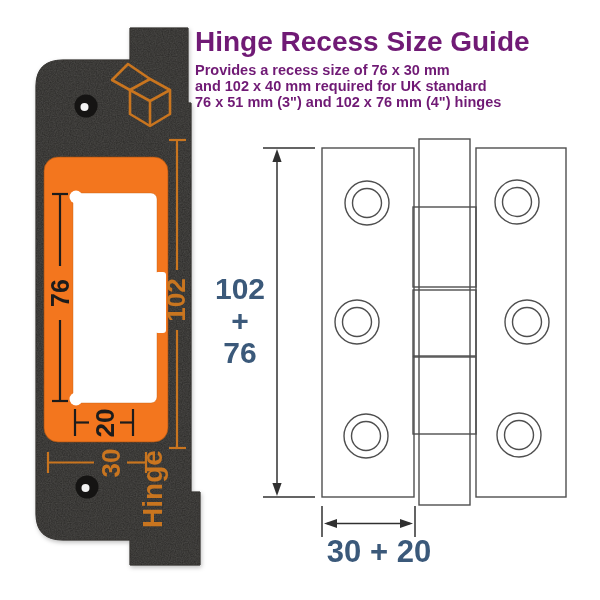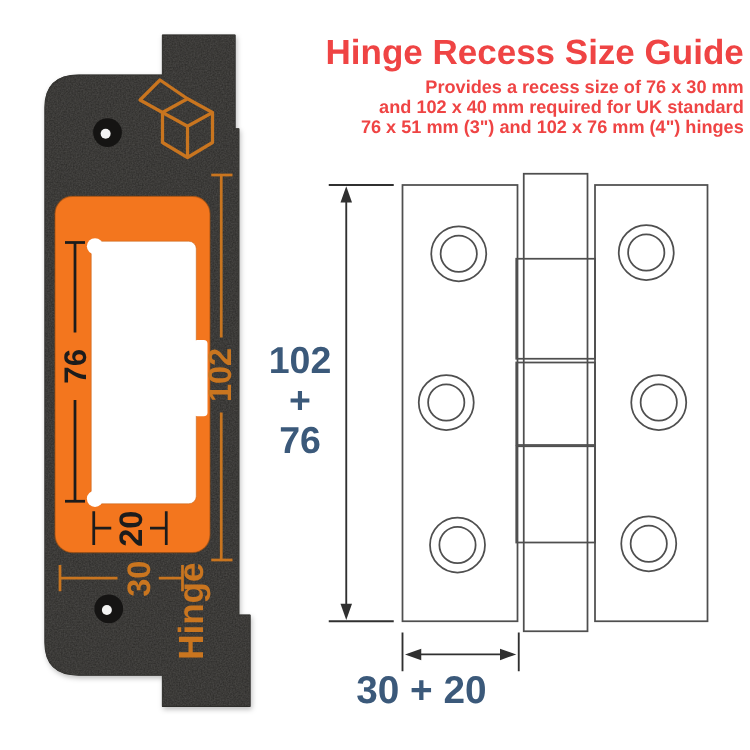--- a/index.html
+++ b/index.html
@@ -1,28 +1,28 @@
 <!DOCTYPE html>
 <html><head>
 <meta charset="utf-8">
 <style>
   html,body{margin:0;padding:0;background:#ffffff;}
   .stage{
     position:relative;width:600px;height:600px;background:#ffffff;overflow:hidden;
     font-family:"Liberation Sans", sans-serif;
   }
-  .hdr{position:absolute;left:195px;top:26px;width:400px;text-align:right;color:#ef4444;}
+  .hdr{position:absolute;left:195px;top:26px;width:400px;text-align:left;color:#701a75;}
   .hdr h1{margin:0;font-size:28px;line-height:32px;font-weight:700;letter-spacing:0;}
   .hdr .sub{margin-top:4px;font-size:14.5px;line-height:16px;font-weight:700;}
   .vdim{
     position:absolute;left:205px;top:273px;width:70px;text-align:center;
     color:#3b597a;font-weight:700;font-size:30px;line-height:32px;
   }
   .hdim{
-    position:absolute;left:285px;top:535px;width:166px;
+    position:absolute;left:296px;top:535px;width:166px;text-align:center;
     color:#3b597a;font-weight:700;font-size:31px;line-height:33px;
   }
   svg{position:absolute;left:0;top:0;}
   text{font-family:"Liberation Sans", sans-serif;font-weight:700;}
 </style>
 </head>
 <body>
 
 <div class="stage">
 

